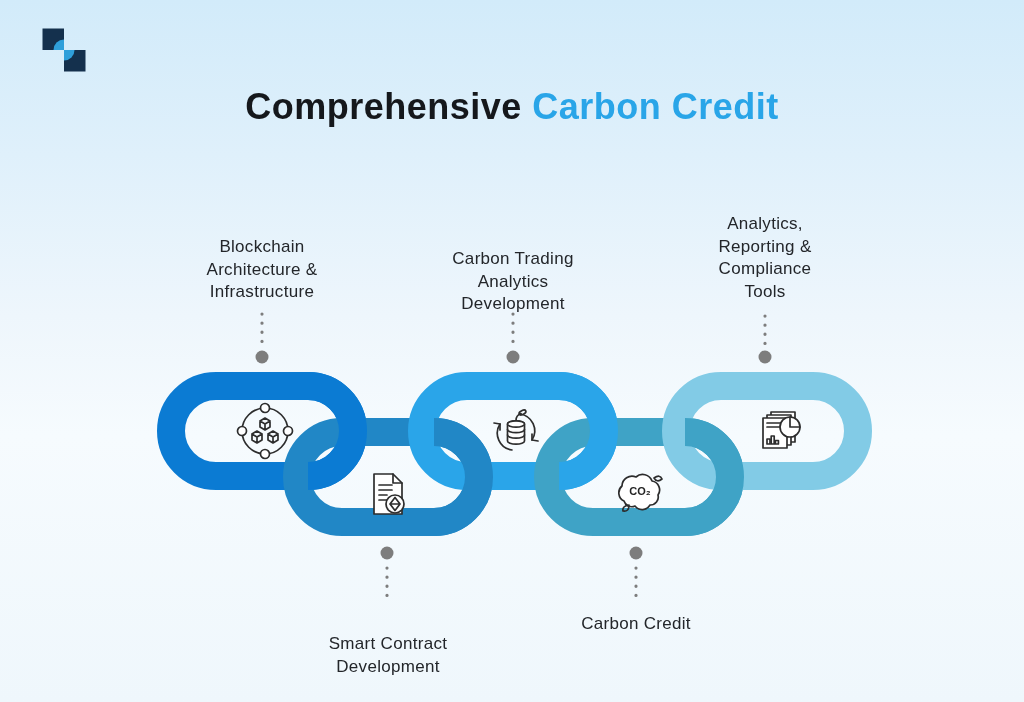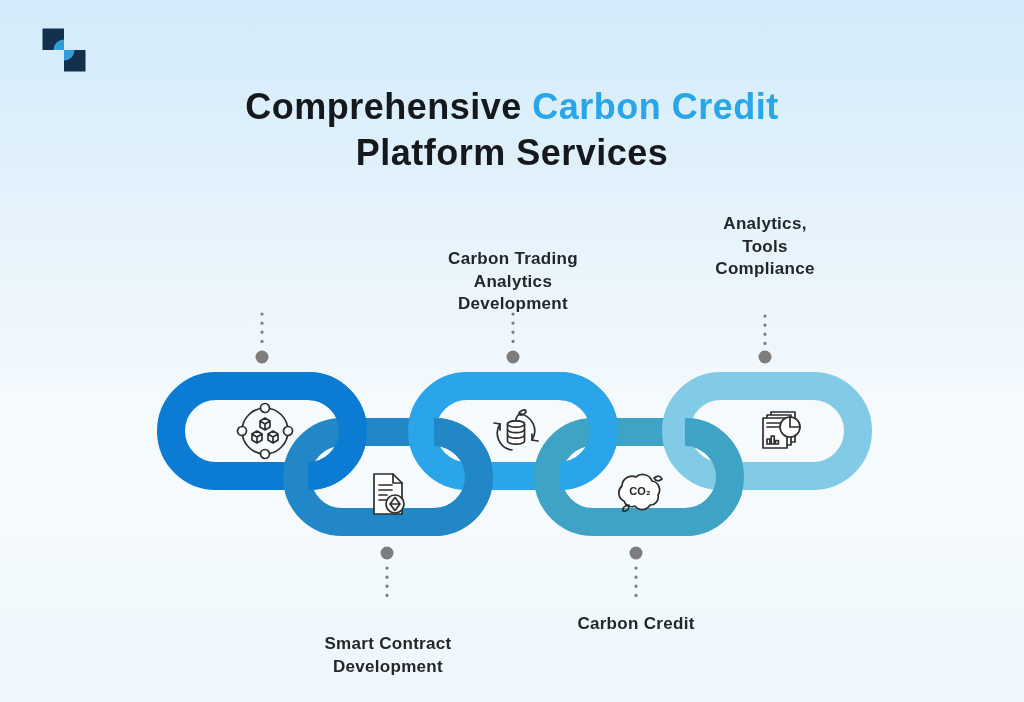--- a/index.html
+++ b/index.html
@@ -7,21 +7,21 @@
     position:relative;width:1024px;height:702px;overflow:hidden;
     font-family:"Liberation Sans",sans-serif;
     background:linear-gradient(180deg,#d2ebfa 0%,#dff0fb 22%,#eef6fc 45%,#f6fbfe 62%,#eff7fc 100%);
   }
   .page-title{
     position:absolute;top:84px;left:0;width:100%;text-align:center;
     font-size:36px;line-height:46px;font-weight:bold;letter-spacing:.5px;color:#15181c;
   }
   .page-title .accent{color:#29a5e8;}
   .svc-label{
-    position:absolute;text-align:center;font-size:17px;font-weight:bold;
+    position:absolute;text-align:center;font-size:17px;font-weight:normal;
     color:#23262a;line-height:22.5px;letter-spacing:.3px;
   }
   .svc-label span{display:block;}
   .chain-svg{position:absolute;left:0;top:0;}
   .ring{fill:none;stroke-width:28px;}
   .cap{fill:none;stroke-width:28px;}
   .icon{stroke:#2d2d2d;stroke-width:1.7;fill:none;stroke-linecap:round;stroke-linejoin:round;}
   .icon .paper{fill:#ffffff;}
   .icon text{stroke:none;fill:#232323;font-family:"Liberation Sans",sans-serif;font-weight:bold;}
   .dotline{fill:none;stroke-width:3.2;stroke-linecap:round;stroke-dasharray:0.1 9;}
@@ -33,32 +33,37 @@
 
   <svg class="brand-logo" style="position:absolute;left:42px;top:28px;" width="44" height="44" viewBox="0 0 44 44">
     <rect x="0.5" y="0.5" width="21.5" height="21.5" fill="#14304d"></rect>
     <rect x="22" y="22" width="21.5" height="21.5" fill="#14304d"></rect>
     <path d="M22,11.5 A10.5,10.5 0 0 0 11.5,22 L22,22 Z" fill="#2f9fda"></path>
     <path d="M32.5,22 A10.5,10.5 0 0 1 22,32.5 L22,22 Z" fill="#2f9fda"></path>
   </svg>
 
   <div class="page-title">
     <div><span>Comprehensive</span> <span class="accent">Carbon Credit</span></div>
-    <div>Platform Services</div>
   </div>
 
+  <div class="svc-label" style="left:152px;top:236px;width:220px;">
+    <span>Blockchain</span>
+    <span>Architecture &amp;</span>
+    <span>Infrastructure</span>
+  </div>
   <div class="svc-label" style="left:403px;top:236px;width:220px;margin-top:12px;">
     <span>Carbon Trading</span>
     <span>Analytics</span>
     <span>Development</span>
   </div>
   <div class="svc-label" style="left:655px;top:213px;width:220px;">
     <span>Analytics,</span>
+    <span>Reporting &amp;</span>
+    <span>Compliance</span>
     <span>Tools</span>
-    <span>Compliance</span>
   </div>
   <div class="svc-label" style="left:268px;top:633px;width:240px;">
     <span>Smart Contract</span>
     <span>Development</span>
   </div>
   <div class="svc-label" style="left:506px;top:613px;width:260px;">
     <span>Carbon Credit</span>
   </div>
 
   <svg class="chain-svg" width="1024" height="702" viewBox="0 0 1024 702">

